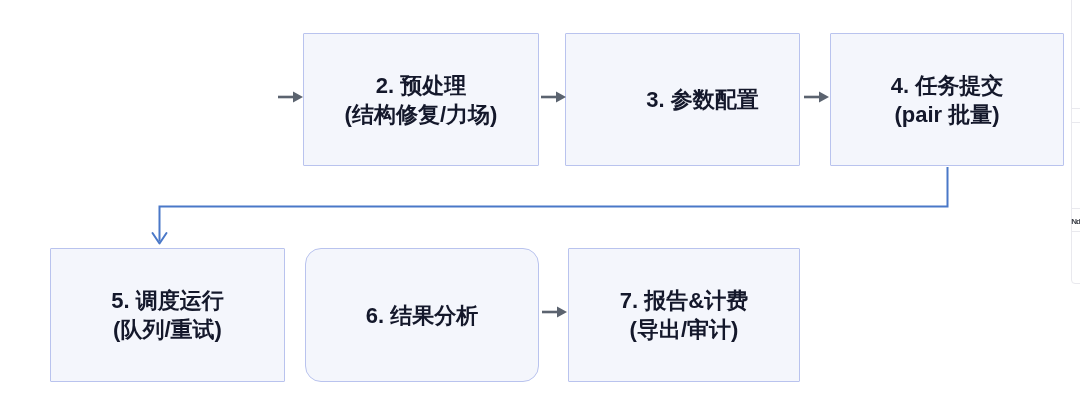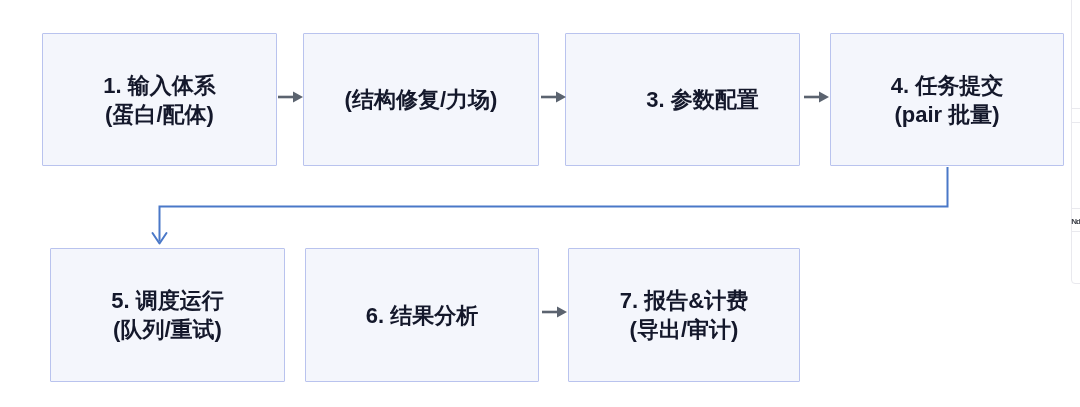--- a/index.html
+++ b/index.html
@@ -37,21 +37,21 @@
     color:var(--text);
     white-space:nowrap;
   }
   
   .b1{left:42px;top:33px;width:235px;height:133px;}
   .b2{left:303px;top:33px;width:236px;height:133px;}
   .b3{left:565px;top:33px;width:235px;height:133px;padding-left:40px;}
   .b4{left:830px;top:33px;width:234px;height:133px;}
   
   .b5{left:50px;top:248px;width:235px;height:134px;}
-  .b6{left:305px;top:248px;width:234px;height:134px;}
+  .b6{left:305px;top:248px;width:234px;height:134px;border-radius:16px;}
   .b7{left:568px;top:248px;width:232px;height:134px;}
 
   .harrow{position:absolute;width:26px;height:16px;}
   .a1{left:277px;top:89px;}
   .a2{left:540px;top:89px;}
   .a3{left:803px;top:89px;}
   .a4{left:541px;top:304px;}
 
   .connector-overlay{
     position:absolute;left:0;top:0;width:1080px;height:407px;
@@ -81,25 +81,22 @@
 </head>
 <body>
 
 <div class="canvas">
 
   <svg class="connector-overlay" width="1080" height="407" viewBox="0 0 1080 407">
     <path d="M947.5 167 L947.5 206.5 L159.5 206.5 L159.5 241.5" fill="none" stroke="#4a78c8" stroke-width="2"></path>
     <path d="M152.5 233 L159.5 243.5 L166.5 233" fill="none" stroke="#4a78c8" stroke-width="2" stroke-linecap="round" stroke-linejoin="round"></path>
   </svg>
 
-  <div class="box b1">
-    <div class="line">1. 输入体系</div>
-    <div class="line">(蛋白/配体)</div>
-  </div>
   <div class="box b2">
+    <div class="line">2. 预处理</div>
     <div class="line">(结构修复/力场)</div>
   </div>
   <div class="box b3">
     <div class="line">3. 参数配置</div>
   </div>
   <div class="box b4">
     <div class="line">4. 任务提交</div>
     <div class="line">(pair 批量)</div>
   </div>
 

